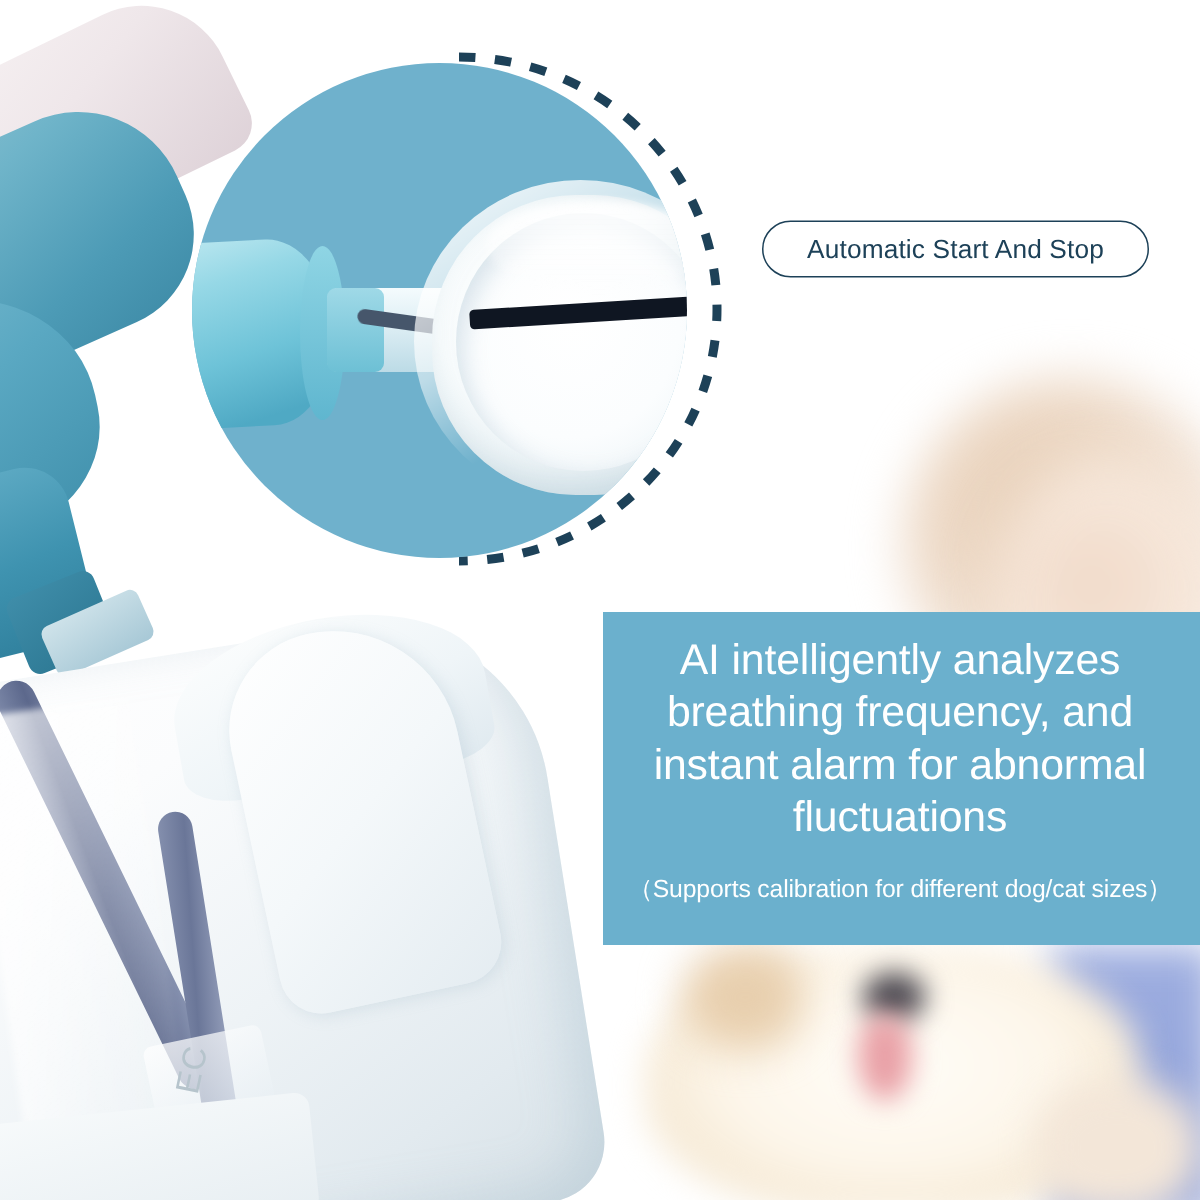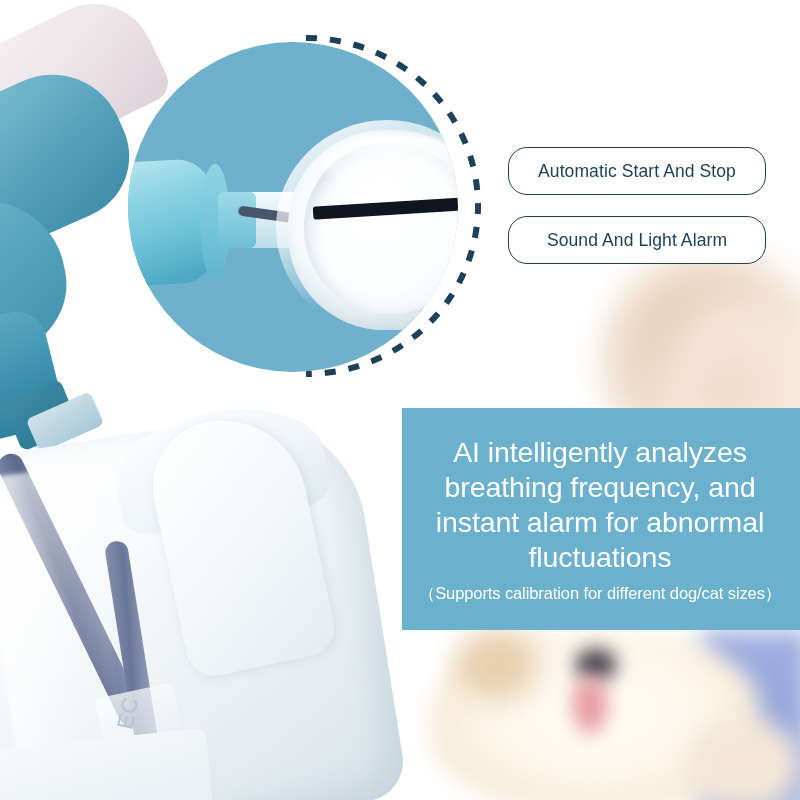--- a/index.html
+++ b/index.html
@@ -224,21 +224,21 @@
     position:absolute;left:-30px;top:740px;width:240px;height:80px;
     background:linear-gradient(170deg,#f7fafb 0%,#e7eef2 100%);
     transform:rotate(-6deg);
     border-radius:10px;
   }
 
   
   .pills{position:absolute;left:508px;top:147px;width:258px;}
   .pill{
     box-sizing:border-box;
-    width:258px;height:48px;
+    width:258px;height:38px;
     border:1.6px solid #1d4158;
     border-radius:19px;
     background:rgba(255,255,255,.92);
     color:#1d4158;
     font-size:17.5px;
     display:flex;align-items:center;justify-content:center;
     margin-bottom:21px;
     letter-spacing:.1px;
     white-space:nowrap;
   }
@@ -257,21 +257,21 @@
   }
   .headline{
     font-size:28.5px;line-height:35px;
     font-weight:400;
     width:390px;
     margin:0 0 8px 0;
     letter-spacing:-.1px;
   }
   .subline{
     font-size:16.5px;line-height:20px;
-    width:400px;margin:0;
+    width:400px;margin:12px;
     letter-spacing:-.1px;
   }
 </style>
 </head>
 <body>
 
 <div id="page">
 
   <div class="backdrop">
     <div class="bd-person"></div>
@@ -314,21 +314,20 @@
     <div class="pr-tube"></div>
     <div class="pr-tube2"></div>
     <div class="pr-sheen"></div>
     <div class="pr-label"></div>
     <div class="pr-labeltxt">EC</div>
     <div class="pr-bottom"></div>
   </div>
 
   <div class="pills">
     <div class="pill">Automatic Start And Stop</div>
-    <div class="pill">Sound And Light Alarm</div>
   </div>
 
   <div class="banner"></div>
   <div class="banner-text">
     <p class="headline">AI intelligently analyzes breathing frequency, and instant alarm for abnormal fluctuations</p>
     <p class="subline">（Supports calibration for different dog/cat sizes）</p>
   </div>
 
 </div>
 

